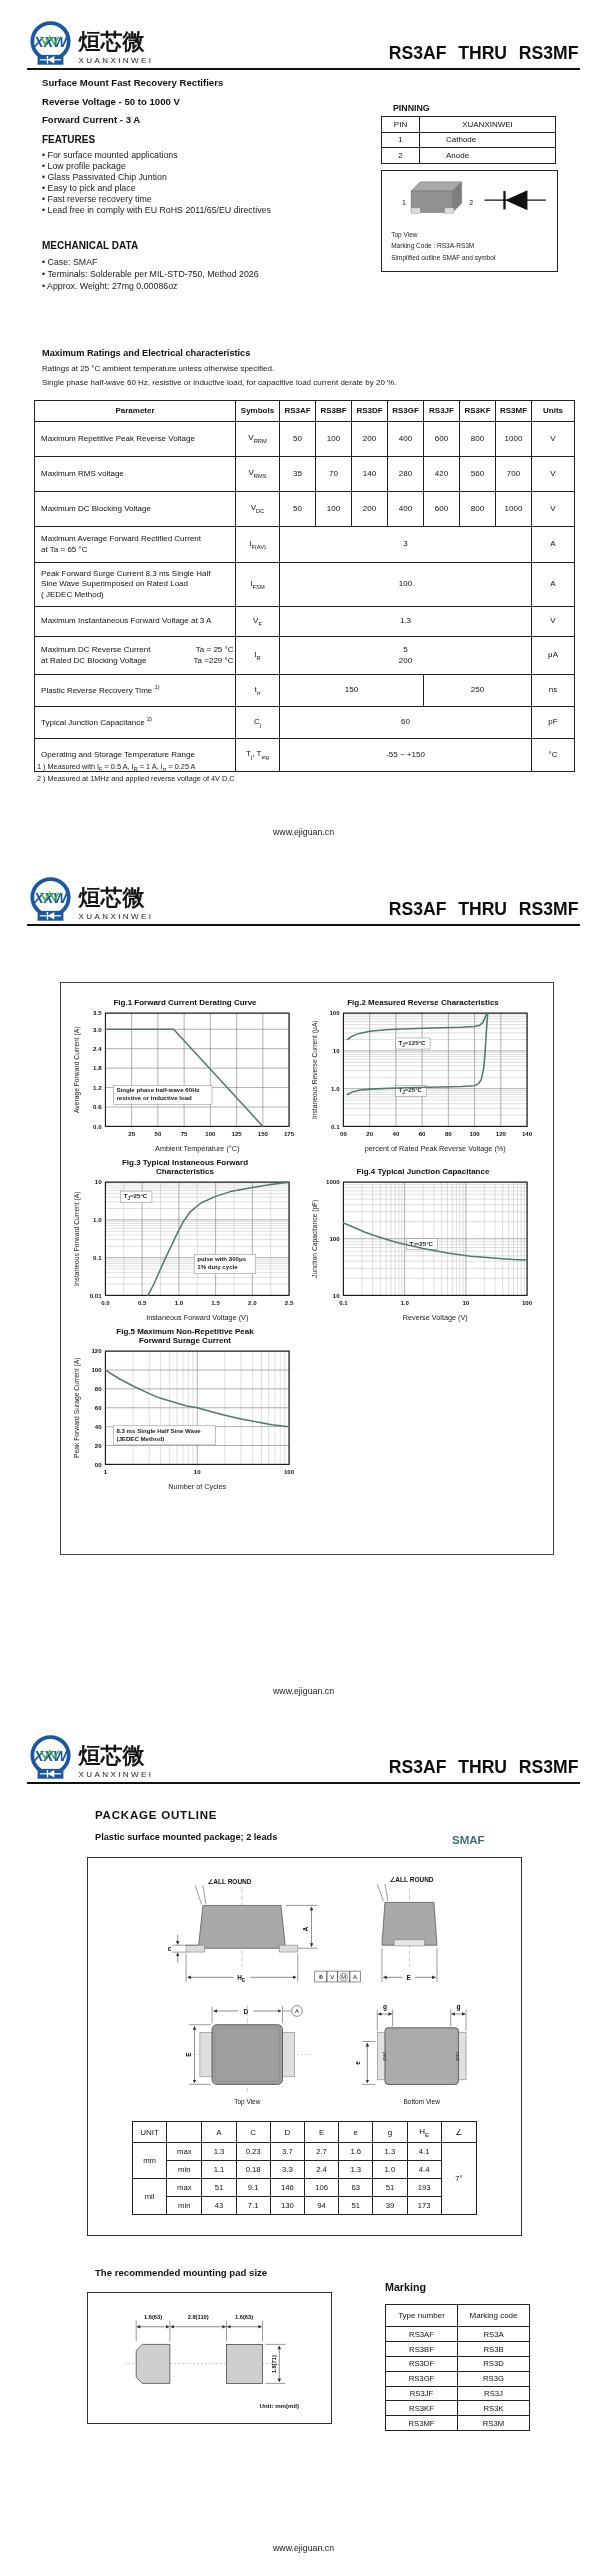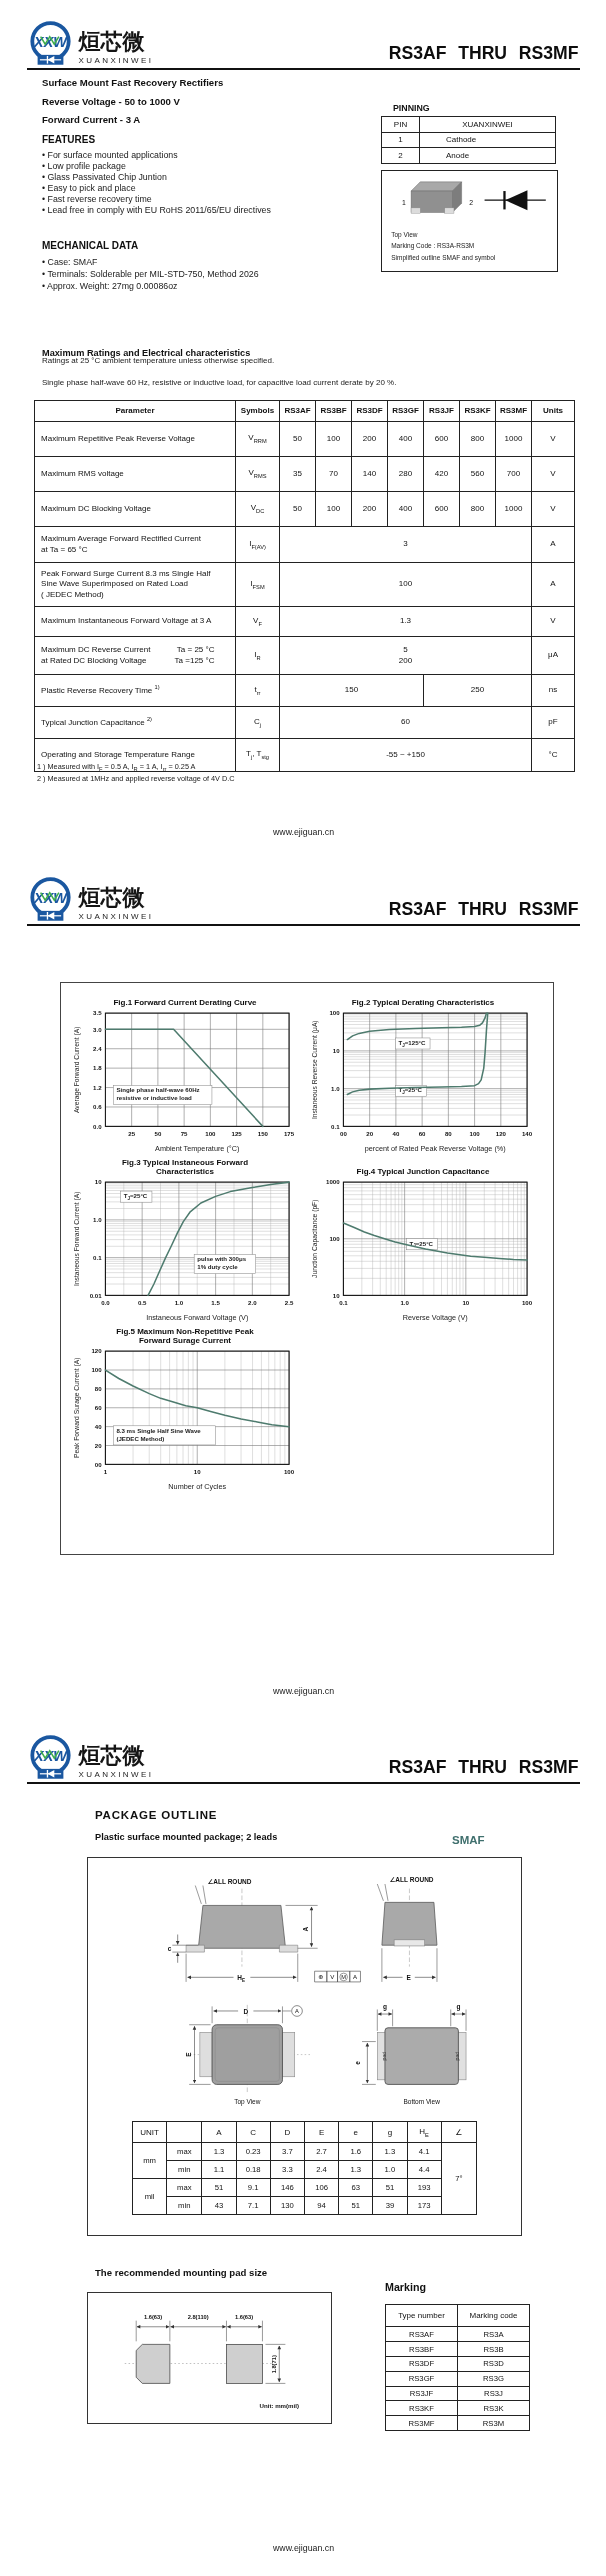--- a/index.html
+++ b/index.html
@@ -42,21 +42,21 @@
   sup.ref{font-size:5.7px;}
   .h26 td,.h26 th{height:20px;}
   .h44 td{height:34px;}
   .h46 td{height:35px;}
   .h56 td{height:43px;}
   .h38 td{height:29px;}
   .h48 td{height:37px;}
   .h40 td{height:31px;}
   .h42 td{height:32px;}
   .irline{display:flex;}
-  .irline .cond{margin-left:auto;padding-right:19px;}
+  .irline .cond{margin-left:auto;padding-right:0;}
   .note{position:absolute;left:37px;font-size:7.3px;color:#1a1a1a;}
   .footer{position:absolute;width:607px;text-align:center;font-size:8.8px;color:#222;}
   
   .figbox{position:absolute;left:60px;top:982px;width:492px;height:571px;border:1.1px solid #444;}
   .fig{position:absolute;width:230px;}
   .fig-title{height:20px;display:flex;flex-direction:column;justify-content:flex-end;align-items:center;
              font-size:8px;font-weight:bold;line-height:1.15;color:#0d0d0d;text-align:center;}
   
   .pkg-ttl{position:absolute;left:95px;top:1809px;font-size:11.5px;font-weight:bold;letter-spacing:0.8px;}
   .pkg-sub{position:absolute;left:95px;top:1832px;font-size:9.2px;font-weight:bold;}
@@ -153,21 +153,21 @@
         <line x1="160" y1="26" x2="160" y2="50" stroke="#111" stroke-width="3"></line>
         <polygon points="190,25 190,51 161,38" fill="#111"></polygon>
       </g>
     </svg>
     <div class="ob-line" style="top:60px">Top View</div>
     <div class="ob-line" style="top:71px">Marking Code :  RS3A-RS3M</div>
     <div class="ob-line" style="top:83px">Simplified outline SMAF and symbol</div>
   </div>
 
   <div class="rat-ttl">Maximum Ratings and Electrical characteristics</div>
-  <div class="rat-sub" style="top:356px">Ratings at 25 °C ambient temperature unless otherwise specified.</div>
+  <div class="rat-sub" style="top:364px">Ratings at 25 °C ambient temperature unless otherwise specified.</div>
   <div class="rat-sub" style="top:378px">Single phase half-wave 60 Hz, resistive or inductive load, for capacitive load current derate by 20 %.</div>
 
   <table class="ratings">
     <colgroup>
       <col style="width:201px">
         <col style="width:44px">
       <col style="width:36px">
         <col style="width:36px">
         <col style="width:36px">
         <col style="width:36px">
@@ -251,21 +251,21 @@
       <td>V</td>
     </tr>
     <tr class="h48">
       <td class="pl">
         <div class="irline">
               <span>Maximum DC Reverse Current</span>
               <span class="cond">Ta = 25 °C</span>
             </div>
         <div class="irline">
               <span>at Rated DC Blocking Voltage</span>
-              <span class="cond">Ta =125 °C</span>
+              <span class="cond">Ta =229 °C</span>
             </div>
       </td>
       <td class="sym">I<sub>R</sub></td>
       <td colspan="7">
         <div>5</div>
             <div>200</div>
       </td>
       <td>μA</td>
     </tr>
     <tr class="h40">
@@ -356,21 +356,21 @@
         <rect x="56.4" y="102.6" width="128.8" height="25" fill="#fff" stroke="#8a8a8a" stroke-width="0.7"></rect>
         <text x="60.4" y="111.6" font-size="8" font-weight="bold" fill="#222"><tspan>Single phase half-wave 60Hz</tspan></text>
         <text x="60.4" y="122.1" font-size="8" font-weight="bold" fill="#222"><tspan>resistive or inductive load</tspan></text>
         <polyline points="46.0,29.1 135.1,29.1 251.7,156.0" fill="none" stroke="#4e7b6e" stroke-width="2" stroke-linejoin="round" stroke-linecap="round"></polyline>
         <text x="166" y="188" font-size="9.5" text-anchor="middle" fill="#222">Ambient Temperature (°C)</text>
         <text x="11" y="82" font-size="8.8" text-anchor="middle" fill="#222" transform="rotate(-90 11 82)">Average Forward Current (A)</text>
       </svg>
   </div>
   <div class="fig" style="left:308px;top:987px">
     <div class="fig-title">
-      <div>Fig.2  Typical Derating Characteristics</div>
+      <div>Fig.2  Measured Reverse Characteristics</div>
         <div></div>
     </div>
     <svg width="230" height="150" viewBox="0 0 300 196">
         <line x1="46" x2="286" y1="141.14918688057693" y2="141.14918688057693" stroke="#b3b3b3" stroke-width="0.55"></line>
         <line x1="46" x2="286" y1="132.46201810049666" y2="132.46201810049666" stroke="#b3b3b3" stroke-width="0.55"></line>
         <line x1="46" x2="286" y1="126.29837376115385" y2="126.29837376115385" stroke="#b3b3b3" stroke-width="0.55"></line>
         <line x1="46" x2="286" y1="121.51747978608975" y2="121.51747978608975" stroke="#b3b3b3" stroke-width="0.55"></line>
         <line x1="46" x2="286" y1="117.61120498107357" y2="117.61120498107357" stroke="#b3b3b3" stroke-width="0.55"></line>
         <line x1="46" x2="286" y1="114.30849669263" y2="114.30849669263" stroke="#b3b3b3" stroke-width="0.55"></line>
         <line x1="46" x2="286" y1="111.44756064173077" y2="111.44756064173077" stroke="#b3b3b3" stroke-width="0.55"></line>

